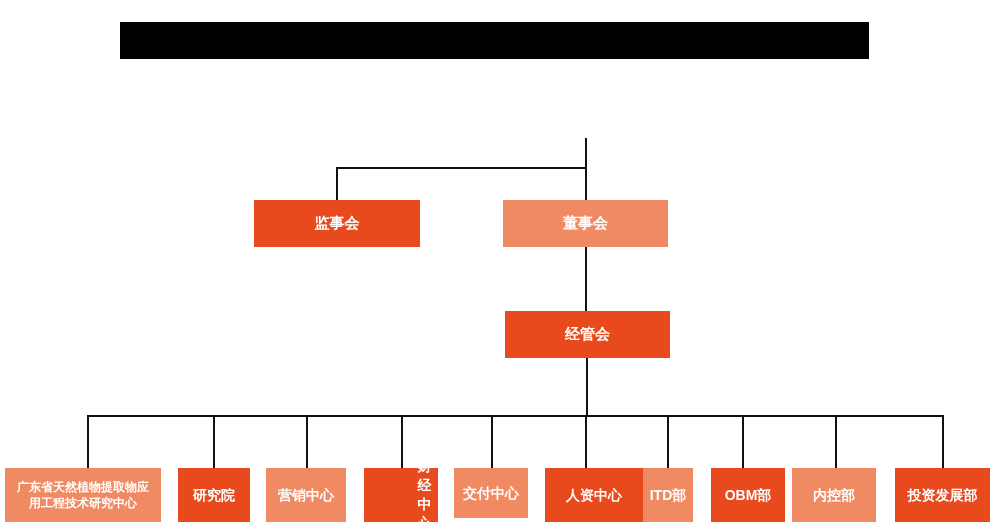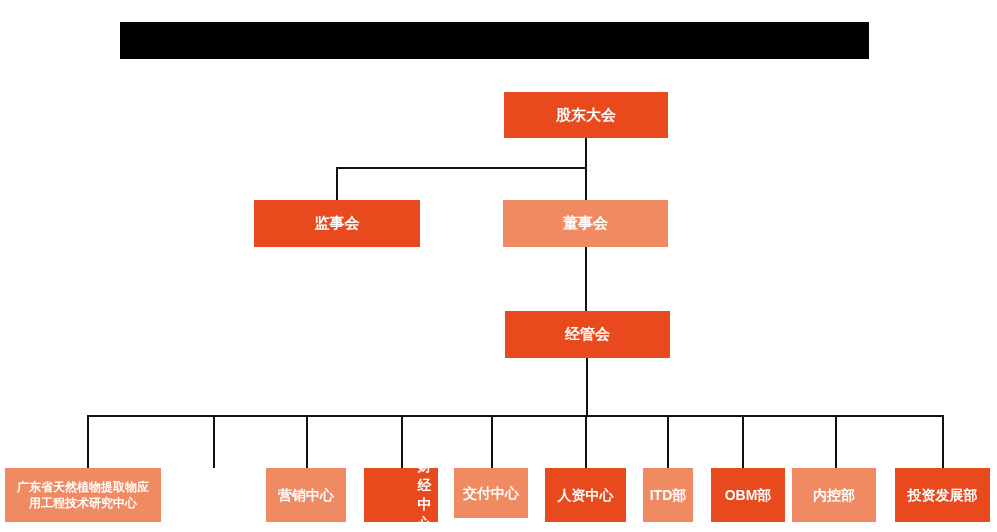--- a/index.html
+++ b/index.html
@@ -56,48 +56,48 @@
   <div class="line v" style="left:213px; top:415px; height:53px;"></div>
   <div class="line v" style="left:306px; top:415px; height:53px;"></div>
   <div class="line v" style="left:401px; top:415px; height:53px;"></div>
   <div class="line v" style="left:491px; top:415px; height:53px;"></div>
   <div class="line v" style="left:585px; top:415px; height:53px;"></div>
   <div class="line v" style="left:667px; top:415px; height:53px;"></div>
   <div class="line v" style="left:742px; top:415px; height:53px;"></div>
   <div class="line v" style="left:835px; top:415px; height:53px;"></div>
   <div class="line v" style="left:942px; top:415px; height:53px;"></div>
 
-  <div class="node dark" style="left:504px; top:92px; width:164px; height:46px;">
-    <span>股东大会</span>
-  </div>
 
   <div class="node light" style="left:503px; top:200px; width:165px; height:47px;">
     <span>董事会</span>
   </div>
   <div class="node dark" style="left:254px; top:200px; width:166px; height:47px;">
     <span>监事会</span>
   </div>
 
   <div class="node dark" style="left:505px; top:311px; width:165px; height:47px;">
     <span>经管会</span>
   </div>
 
   <div class="node light tiny" style="left:5px; top:468px; width:156px; height:54px;">
     <span>广东省天然植物提取物应用工程技术研究中心</span>
   </div>
+  <div class="node dark small" style="left:178px; top:468px; width:72px; height:54px;">
+    <span>研究院</span>
+  </div>
   <div class="node light small" style="left:266px; top:468px; width:80px; height:54px;">
     <span>营销中心</span>
   </div>
   <div class="node dark small" style="left:364px; top:468px; width:74px; height:54px;padding-left:47px;">
     <span>财经中心</span>
   </div>
   <div class="node light small" style="left:454px; top:468px; width:74px; height:50px;">
     <span>交付中心</span>
   </div>
-  <div class="node dark small" style="left:545px; top:468px; width:81px; height:54px;">
+  <div class="node dark small" style="left:545px; top:468px; width:98px; height:54px;">
     <span>人资中心</span>
   </div>
   <div class="node light small" style="left:643px; top:468px; width:50px; height:54px;">
     <span>ITD部</span>
   </div>
   <div class="node dark small" style="left:711px; top:468px; width:74px; height:54px;">
     <span>OBM部</span>
   </div>
   <div class="node light small" style="left:792px; top:468px; width:84px; height:54px;">
     <span>内控部</span>

